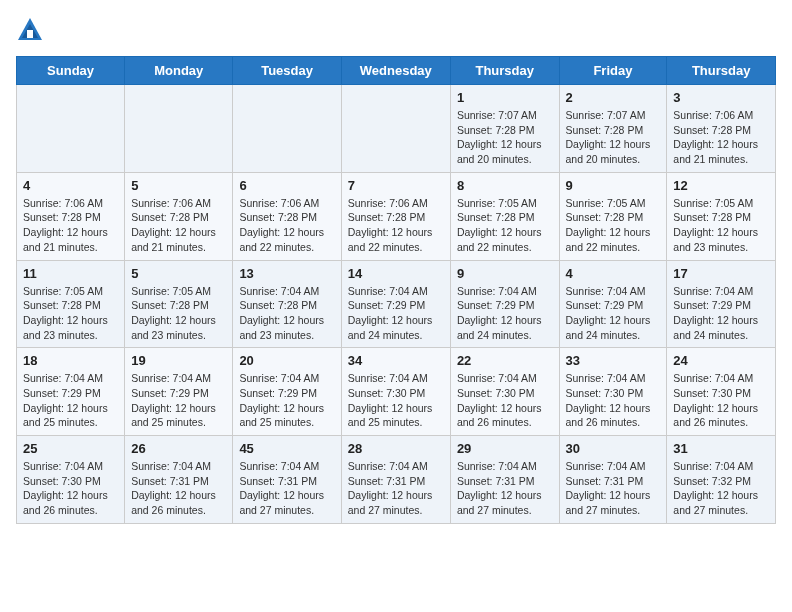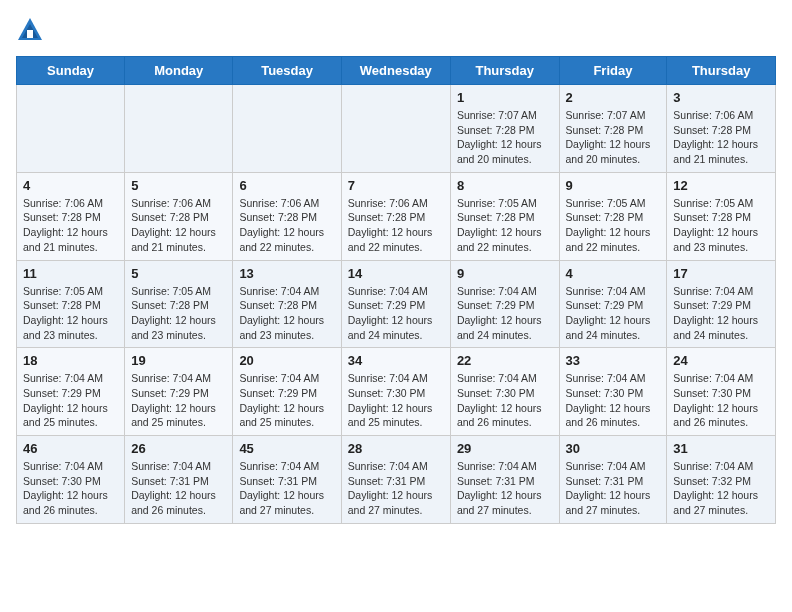--- a/index.html
+++ b/index.html
@@ -303,21 +303,21 @@
         <td>
           <span class="day-num">24</span>
           <div class="day-info" style="white-space: pre-line;">Sunrise: 7:04 AM
 Sunset: 7:30 PM
 Daylight: 12 hours
 and 26 minutes.</div>
         </td>
       </tr>
       <tr class="row-shade">
         <td>
-          <span class="day-num">46</span>
+          <span class="day-num">25</span>
           <div class="day-info" style="white-space: pre-line;">Sunrise: 7:04 AM
 Sunset: 7:30 PM
 Daylight: 12 hours
 and 26 minutes.</div>
         </td>
         <td>
           <span class="day-num">26</span>
           <div class="day-info" style="white-space: pre-line;">Sunrise: 7:04 AM
 Sunset: 7:31 PM
 Daylight: 12 hours

